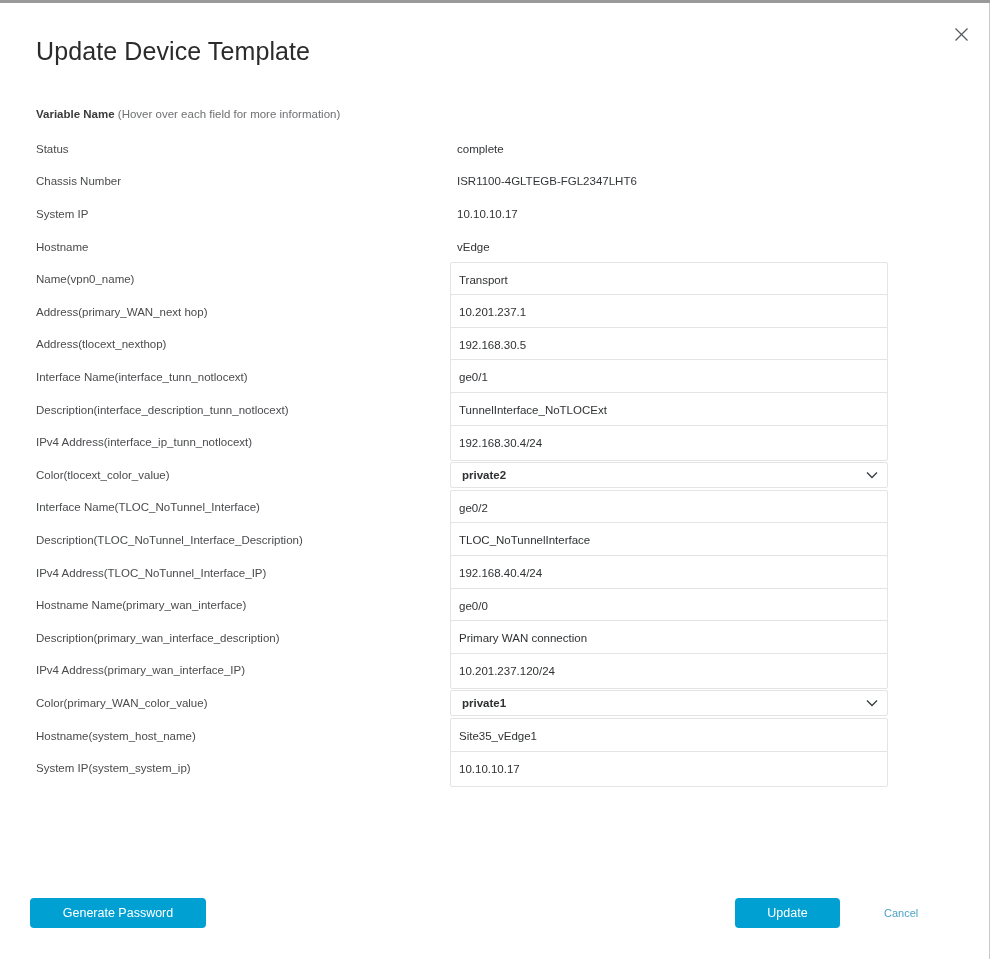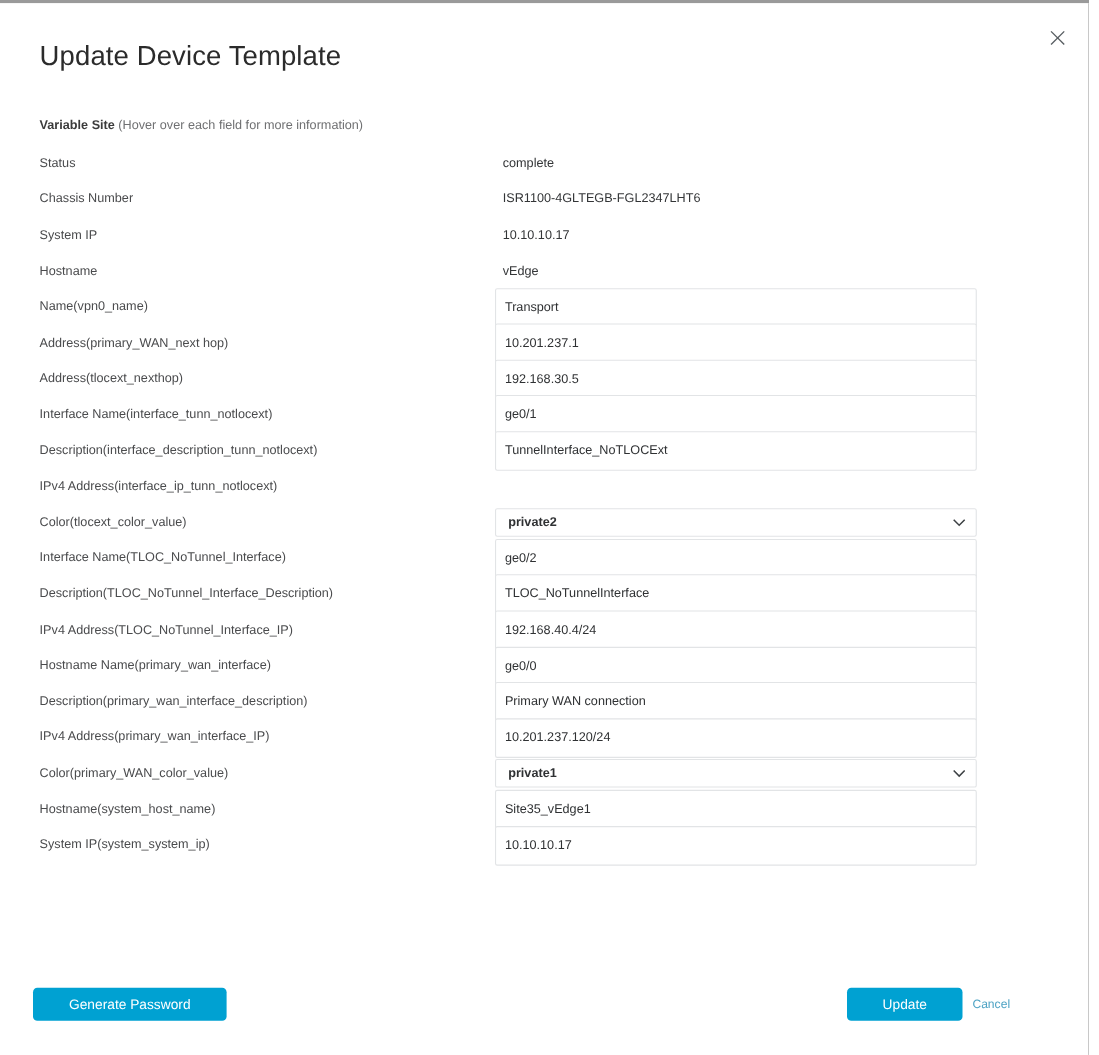--- a/index.html
+++ b/index.html
@@ -202,21 +202,20 @@
     width: 176px;
     height: 30px;
     background: #00a1d2;
   }
   .btn-update {
     left: 735px;
     top: 2px;
     width: 105px;
     height: 30px;
     background: #00a1d2;
-    margin-left: 35px;
   }
   .btn-cancel {
     position: absolute;
     left: 884px;
     top: 2px;
     height: 30px;
     display: flex;
     align-items: center;
     font-size: 11px;
     color: #4ea3c4;
@@ -241,21 +240,21 @@
     <div class="close-btn" title="Close">
       <svg width="15" height="15" viewBox="0 0 15 15" aria-hidden="true">
         <line x1="1.5" y1="1.5" x2="13.5" y2="13.5" stroke="currentColor" stroke-width="1.2"></line>
         <line x1="13.5" y1="1.5" x2="1.5" y2="13.5" stroke="currentColor" stroke-width="1.2"></line>
       </svg>
     </div>
 
     <div class="modal-title">Update Device Template</div>
 
     <div class="varlist-head">
-      <span class="bold">Variable Site</span><span class="hint"> (Hover over each field for more information)</span>
+      <span class="bold">Variable Name</span><span class="hint"> (Hover over each field for more information)</span>
     </div>
 
     <div class="form">
         <div class="row">
           <div class="label">Status</div>
           <div class="static-value">complete</div>
         </div>
         <div class="row">
           <div class="label">Chassis Number</div>
           <div class="static-value">ISR1100-4GLTEGB-FGL2347LHT6</div>
@@ -283,20 +282,21 @@
         <div class="row">
           <div class="label">Interface Name(interface_tunn_notlocext)</div>
           <input class="field" type="text" value="ge0/1" style="">
         </div>
         <div class="row">
           <div class="label">Description(interface_description_tunn_notlocext)</div>
           <input class="field" type="text" value="TunnelInterface_NoTLOCExt" style="">
         </div>
         <div class="row">
           <div class="label">IPv4 Address(interface_ip_tunn_notlocext)</div>
+          <input class="field" type="text" value="192.168.30.4/24" style="">
         </div>
         <div class="row">
           <div class="label">Color(tlocext_color_value)</div>
           <div class="select-wrap">
             <div class="select-box">
               <span class="select-text">private2</span>
               <span class="chev">
                 <svg width="12" height="8" viewBox="0 0 12 8" aria-hidden="true">
                   <polyline points="1,1.5 6,6.5 11,1.5" fill="none" stroke="currentColor" stroke-width="1.4"></polyline>
                 </svg>

